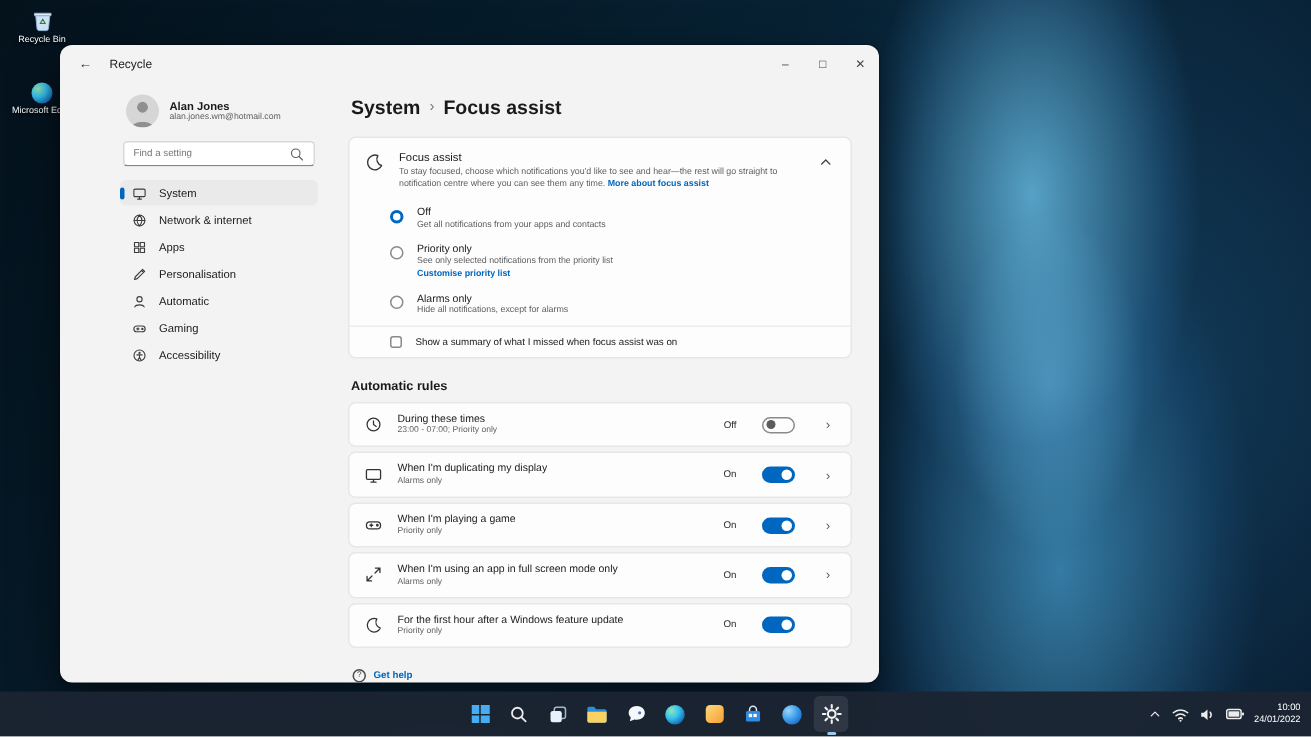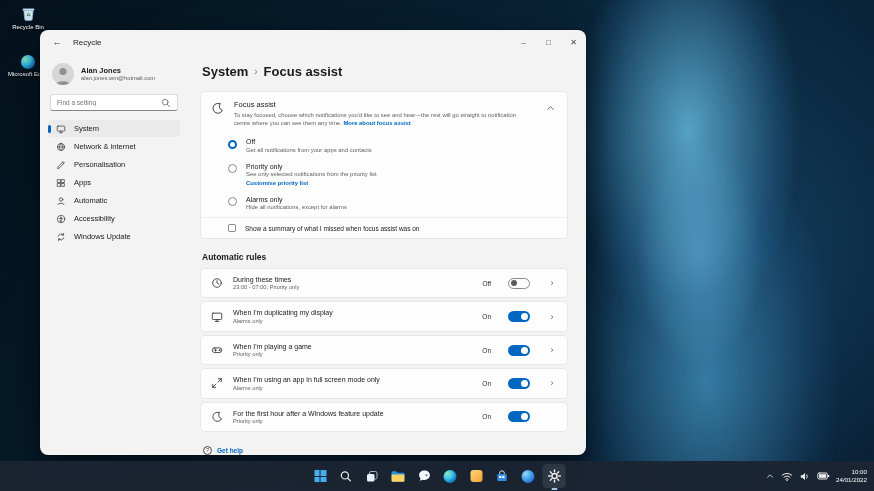--- a/index.html
+++ b/index.html
@@ -18,21 +18,21 @@
   .desk-icon { position:absolute; width:52px; display:flex; flex-direction:column; align-items:center; gap:2px; color:#fff; font-size:6px; text-shadow:0 1px 2px rgba(0,0,0,.85); text-align:center; }
   .edge-orb { width:14px; height:14px; border-radius:50%; background:radial-gradient(circle at 32% 30%, #8fe6b4 0%, #35c1f1 40%, #0c59a4 85%); }
 
   
   .window { position:absolute; left:40px; top:30px; width:546px; height:425px; background:#f3f3f3; border-radius:8px; overflow:hidden; display:flex; flex-direction:column; color:#1a1a1a; box-shadow:0 12px 32px rgba(0,0,0,.55), 0 0 0 1px rgba(0,0,0,.18); }
   .titlebar { flex:0 0 auto; height:24px; display:flex; align-items:center; padding-left:10px; gap:9px; }
   .back-btn { font-size:9px; color:#333; width:14px; text-align:center; }
   .titlebar-title { font-size:8px; color:#1a1a1a; }
   .caption { margin-left:auto; display:flex; height:100%; }
   .cap-btn { width:25px; display:flex; align-items:center; justify-content:center; font-size:8px; color:#444; }
-  .win-body { flex:1; display:flex; min-height:0; }
+  .win-body { flex:1; display:flex; min-height:0;margin-left:32px; }
 
   
   .sidebar { flex:0 0 148px; padding:4px 8px 0 8px; }
   .user { display:flex; align-items:center; gap:7px; padding:5px 4px 9px 4px; }
   .avatar { width:22px; height:22px; border-radius:50%; background:#d6d6d6; overflow:hidden; display:flex; align-items:flex-end; justify-content:center; flex:0 0 auto; }
   .user-name { font-size:7.5px; font-weight:bold; line-height:1.25; }
   .user-email { font-size:5.8px; color:#5f5f5f; line-height:1.25; }
   .search-box { height:17px; background:#fff; border:1px solid #d9d9d9; border-bottom-color:#868686; border-radius:3px; display:flex; align-items:center; padding:0 6px; margin:0 2px 9px 2px; }
   .search-box input { flex:1; border:0; outline:0; background:transparent; font-size:6.5px; color:#333; font-family:inherit; min-width:0; }
   .nav { display:flex; flex-direction:column; gap:1px; }
@@ -158,53 +158,55 @@
           </div>
           <div class="nav-item">
             <svg class="nico" viewBox="0 0 12 12">
                 <circle cx="6" cy="6" r="4.3"></circle>
                 <path d="M1.7 6h8.6M6 1.7c-2.5 2.8-2.5 5.8 0 8.6 2.5-2.8 2.5-5.8 0-8.6z"></path>
               </svg>
             <span>Network &amp; internet</span>
           </div>
           <div class="nav-item">
             <svg class="nico" viewBox="0 0 12 12">
-                <path d="M2 10l.7-2.2 5.8-5.9 1.6 1.6-5.9 5.8zM7.6 2.8l1.6 1.6"></path>
-              </svg>
-            <span>Personalisation</span>
-          </div>
-          <div class="nav-item">
-            <svg class="nico" viewBox="0 0 12 12">
                 <rect x="2" y="2" width="3.4" height="3.4"></rect>
                 <rect x="6.6" y="2" width="3.4" height="3.4"></rect>
                 <rect x="2" y="6.6" width="3.4" height="3.4"></rect>
                 <rect x="6.6" y="6.6" width="3.4" height="3.4"></rect>
               </svg>
             <span>Apps</span>
           </div>
           <div class="nav-item">
             <svg class="nico" viewBox="0 0 12 12">
+                <path d="M2 10l.7-2.2 5.8-5.9 1.6 1.6-5.9 5.8zM7.6 2.8l1.6 1.6"></path>
+              </svg>
+            <span>Personalisation</span>
+          </div>
+          <div class="nav-item">
+            <svg class="nico" viewBox="0 0 12 12">
                 <circle cx="6" cy="4.2" r="2.1"></circle>
                 <path d="M2.3 10.3c.7-2.2 6.7-2.2 7.4 0"></path>
               </svg>
             <span>Automatic</span>
+          </div>
+          <div class="nav-item">
+            <svg class="nico" viewBox="0 0 12 12">
+                <rect x="1.5" y="4" width="9" height="4.6" rx="2.3"></rect>
+                <path d="M3.8 6.3h1.8M4.7 5.4v1.8"></path>
+                <circle cx="8.3" cy="6.3" r=".5"></circle>
+              </svg>
+            <span>Gaming</span>
           </div>
           <div class="nav-item">
             <svg class="nico" viewBox="0 0 12 12">
                 <circle cx="6" cy="6" r="4.4"></circle>
                 <circle cx="6" cy="3.9" r=".9" fill="#3d3d3d" stroke="none"></circle>
                 <path d="M3.9 5.5h4.2M6 5.5v2.1l-1.2 1.9M6 7.6l1.2 1.9"></path>
               </svg>
             <span>Accessibility</span>
-          </div>
-          <div class="nav-item">
-            <svg class="nico" viewBox="0 0 12 12">
-                <path d="M2.6 5.2a3.6 3.6 0 0 1 6.2-1.6M9.4 6.8a3.6 3.6 0 0 1-6.2 1.6M8.9 1.7v2h-2M3.1 10.3v-2h2"></path>
-              </svg>
-            <span>Windows Update</span>
           </div>
         </div>
       </div>
 
       <div class="main">
         <div class="breadcrumb">
           <span>System</span>
           <span class="sep">›</span>
           <span>Focus assist</span>
         </div>

